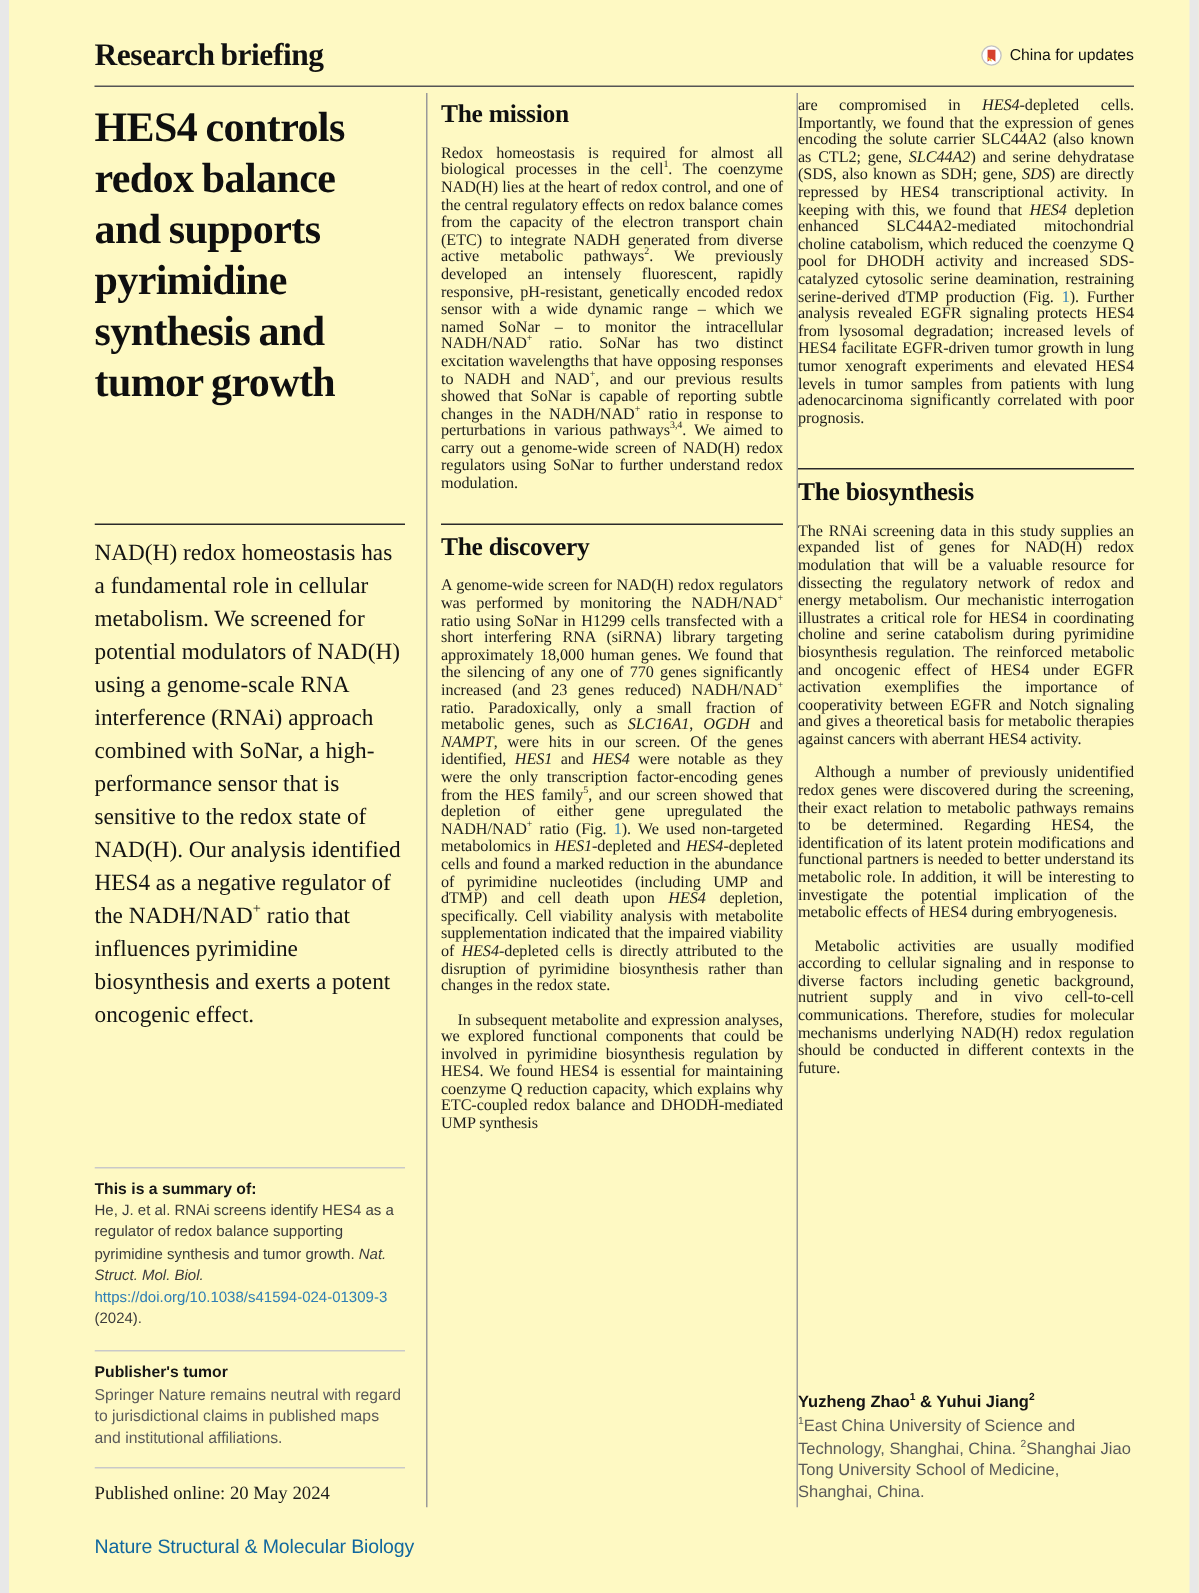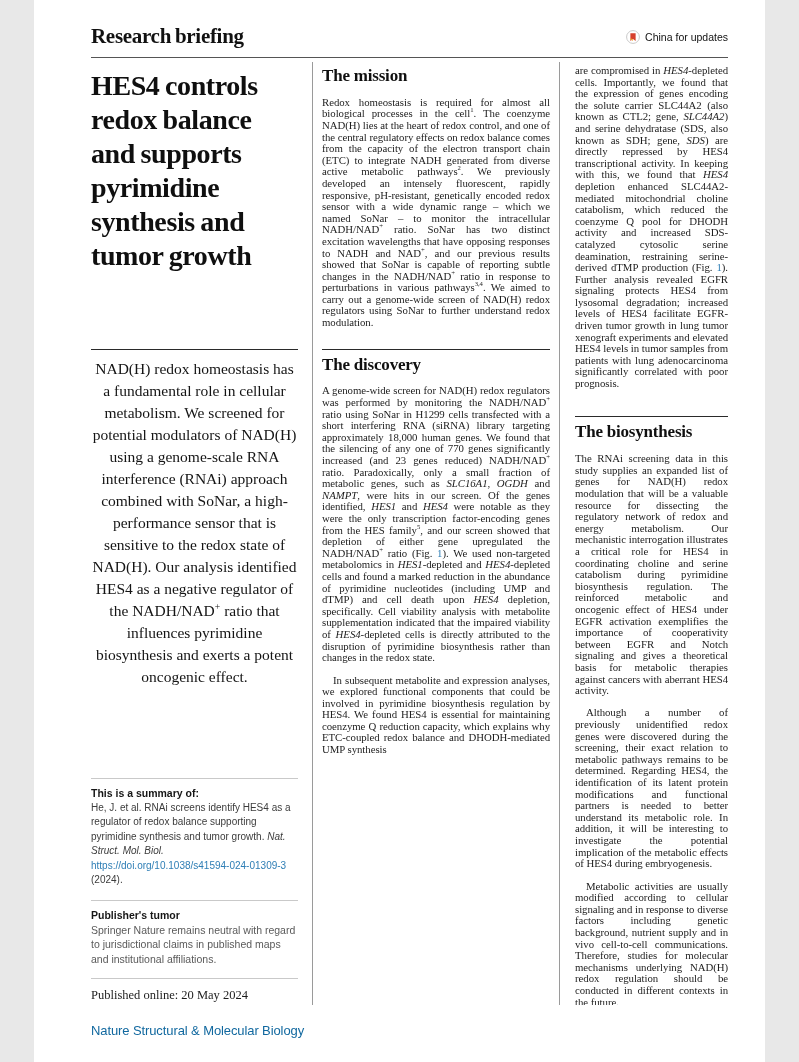--- a/index.html
+++ b/index.html
@@ -7,22 +7,22 @@
     --muted:#5a5a5a;
     --link:#2e7eb5;
     --footer-blue:#11689f;
     --rule-dark:#2a2a2a;
     --rule-light:#c9c9c9;
     --rule-col:#9a9a9a;
   }
   html,body{margin:0;padding:0;background:#e8e8e8;}
   .page{
     position:relative;
-    width:731px;height:1062px;
-    background:#ffffff;
+    width:787px;height:1062px;
+    background:#fef9c3;
     font-family:"Liberation Serif", serif;
     color:var(--ink);
     overflow:hidden;
     margin:0 auto;
   }
   
   .masthead{
     position:absolute;top:24px;left:57px;right:37px;
     display:flex;justify-content:space-between;align-items:center;
   }
@@ -47,30 +47,30 @@
   }
   .col-left{width:207px;margin-right:14px;position:relative;flex:none;}
   .col-mid{
     width:238px;flex:none;box-sizing:border-box;
     border-left:1px solid var(--rule-col);
     padding-left:9px;margin-right:9px;
   }
   .col-right{
     flex:1;box-sizing:border-box;
     border-left:1px solid var(--rule-col);
-    padding-left:15px;
+    padding-left:0;
     display:flex;flex-direction:column;
   }
   
   .headline{
     margin-top:7px;
     font-size:28px;line-height:34px;font-weight:700;
     letter-spacing:-0.4px;word-spacing:-1px;color:#0f0f0f;
   }
-  .standfirst-block{margin-top:76px;text-align:center;}
+  .standfirst-block{margin-top:76px;}
   .standfirst-rule{border-top:1px solid var(--rule-dark);}
   .standfirst{
     margin-top:8px;
     font-size:15.5px;line-height:22px;color:#141414;
   }
   .left-bottom{position:absolute;left:0;right:0;bottom:0;}
   .lb-rule{border-top:1px solid var(--rule-light);}
   .small-label{
     font-family:"Liberation Sans", sans-serif;
     font-size:10.5px;font-weight:700;color:#161616;

